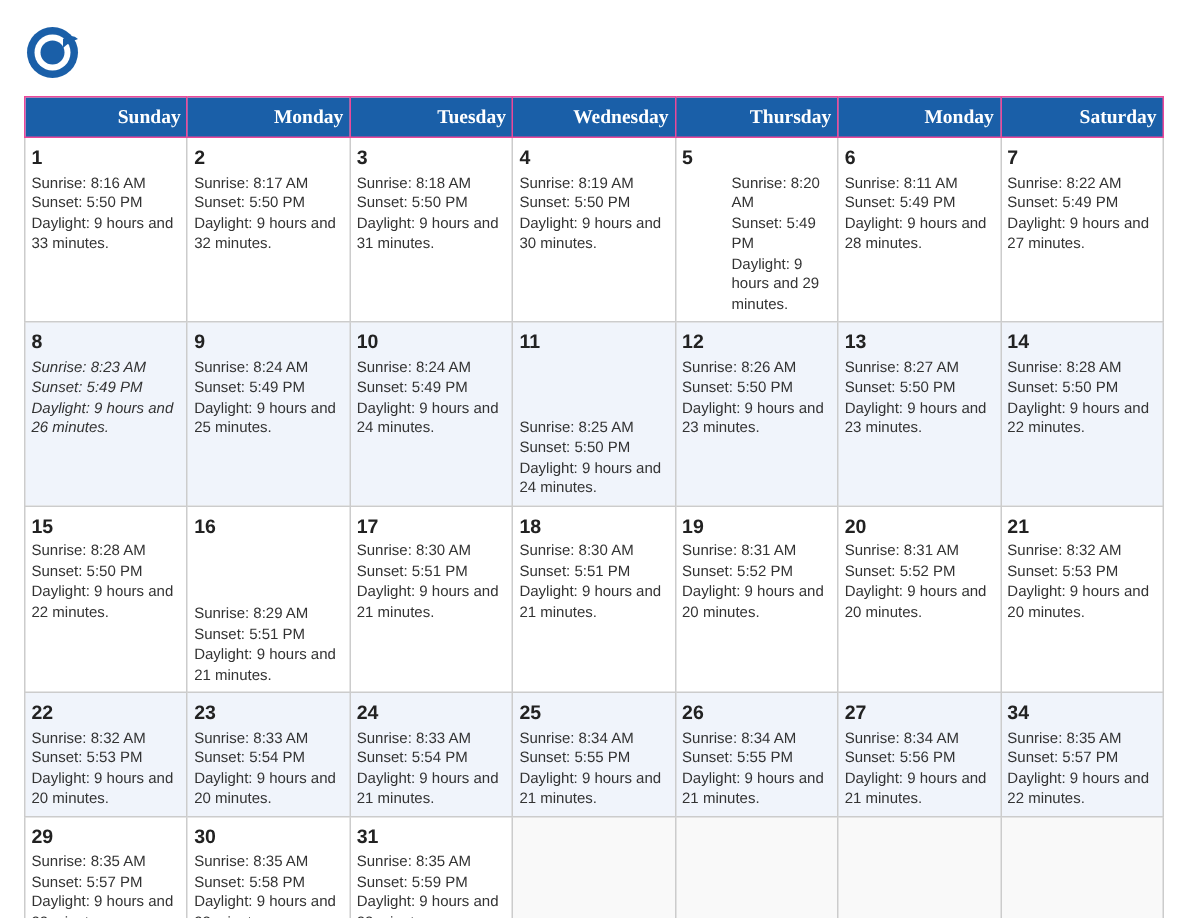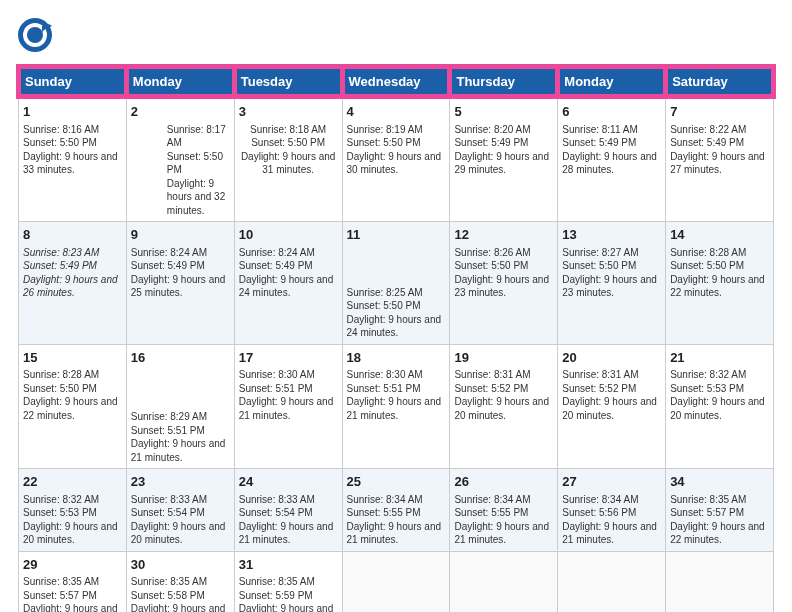--- a/index.html
+++ b/index.html
@@ -35,24 +35,25 @@
     .location { font-size: 14px; color: #555; }
     .calendar {
       width: 100%;
       border-collapse: collapse;
       font-size: 10.5px;
     }
     .calendar th {
       background: #1a5fa8;
       color: #fff;
       padding: 5px 4px;
-      text-align: left;
+      text-align: right;
       font-size: 13px;
       font-weight: bold;
-      border: 5px solid #ec4899;
+      border: 1px solid #ec4899;
+      font-family: Liberation Serif, serif;
     }
     .calendar td {
       vertical-align: top;
       border: 1px solid #ccc;
       padding: 4px 4px;
       width: 108px;
       min-height: 80px;
       background: #fff;
       color: #333;
       line-height: 1.35;
@@ -113,39 +114,39 @@
   <tbody id="calendar-body">
       <tr>
         <td>
           <span class="day-num">1</span>
           <div class="day-info" style="white-space: pre-line;">Sunrise: 8:16 AM
 Sunset: 5:50 PM
 Daylight: 9 hours and 33 minutes.</div>
         </td>
         <td>
           <span class="day-num">2</span>
-          <div class="day-info" style="white-space: pre-line; margin-left: 36px;">Sunrise: 8:17 AM
+          <div class="day-info" style="white-space: pre-line;">Sunrise: 8:17 AM
 Sunset: 5:50 PM
 Daylight: 9 hours and 32 minutes.</div>
         </td>
         <td>
           <span class="day-num">3</span>
-          <div class="day-info" style="white-space: pre-line; text-align: center;">Sunrise: 8:18 AM
+          <div class="day-info" style="white-space: pre-line;">Sunrise: 8:18 AM
 Sunset: 5:50 PM
 Daylight: 9 hours and 31 minutes.</div>
         </td>
         <td>
           <span class="day-num">4</span>
           <div class="day-info" style="white-space: pre-line;">Sunrise: 8:19 AM
 Sunset: 5:50 PM
 Daylight: 9 hours and 30 minutes.</div>
         </td>
         <td>
           <span class="day-num">5</span>
-          <div class="day-info" style="white-space: pre-line;">Sunrise: 8:20 AM
+          <div class="day-info" style="white-space: pre-line; margin-left: 33px;">Sunrise: 8:20 AM
 Sunset: 5:49 PM
 Daylight: 9 hours and 29 minutes.</div>
         </td>
         <td>
           <span class="day-num">6</span>
           <div class="day-info" style="white-space: pre-line;">Sunrise: 8:11 AM
 Sunset: 5:49 PM
 Daylight: 9 hours and 28 minutes.</div>
         </td>
         <td>

